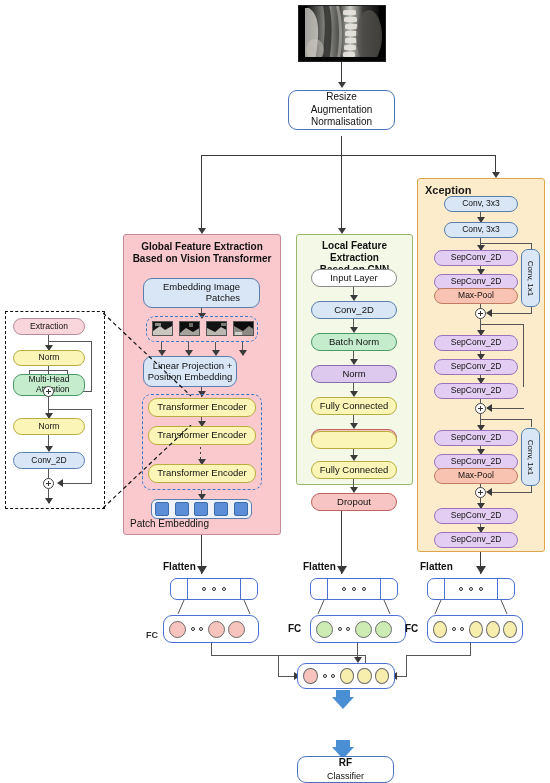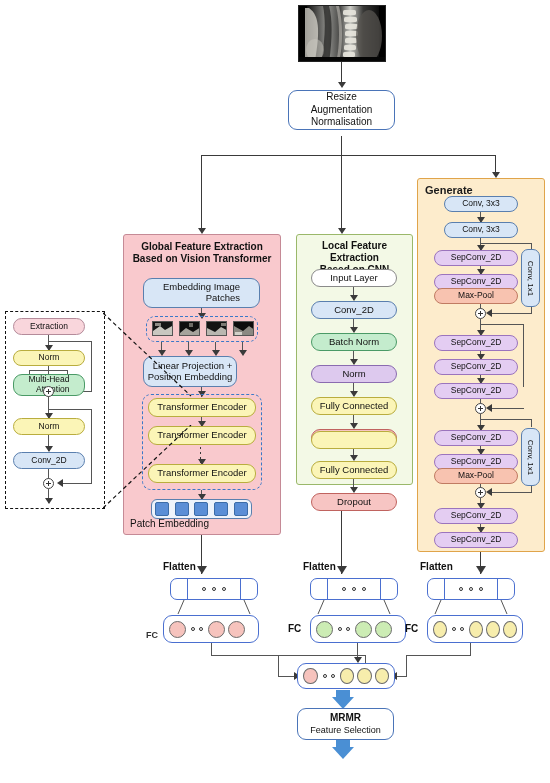--- a/index.html
+++ b/index.html
@@ -400,21 +400,21 @@
   <div class="node c-yellow rounded-lg" style="left:311px; top:461px; width:86px; height:18px;">
       <span>Fully Connected</span>
     </div>
   <div class="ln ln-v ln-thin" style="left:353px; top:479px; height:13px;"></div>
   <div class="arrow-d" style="left:350px; top:487px;"></div>
   <div class="node c-red rounded-lg" style="left:311px; top:493px; width:86px; height:18px; z-index:3;">
       <span>Dropout</span>
     </div>
 
   <div class="panel" id="panel-xcp" style="left:417px; top:178px; width:128px; height:374px;">
-    <div style="position:absolute; left:7px; top:5px; font-size:11px; font-weight:bold;">Generate</div>
+    <div style="position:absolute; left:7px; top:5px; font-size:11px; font-weight:bold;">Xception</div>
   </div>
 
   <div class="node c-blue rounded-lg sm" style="left:444px; top:196px; width:74px; height:16px;">
       <span>Conv, 3x3</span>
     </div>
   <div class="ln ln-v ln-thin" style="left:480px; top:212px; height:10px;"></div>
   <div class="arrow-d" style="left:477px; top:217px;"></div>
   <div class="node c-blue rounded-lg sm" style="left:444px; top:222px; width:74px; height:16px;">
       <span>Conv, 3x3</span>
     </div>
@@ -636,26 +636,26 @@
     <span class="neuron n-yellow" style="width:16px;height:16px;"></span>
     <span class="neuron n-yellow" style="width:16px;height:16px;"></span>
     <span class="neuron n-yellow" style="width:16px;height:16px;"></span>
   </div>
 
   <div class="fatarrow" style="left:332px; top:690px; width:22px; height:18px;">
     <div class="shaft" style="left:4px; top:0; width:14px; height:8px;"></div>
     <div class="head" style="left:0; top:7px;"></div>
   </div>
 
-  <div class="pill" style="left:297px; top:708px; width:97px; height:32px;">
-    <div>
-      <b>MRMR</b><br>
-      <span style="font-size:9px;">Feature Selection</span>
-    </div>
-  </div>
 
   <div class="fatarrow" style="left:332px; top:740px; width:22px; height:18px;">
     <div class="shaft" style="left:4px; top:0; width:14px; height:8px;"></div>
     <div class="head" style="left:0; top:7px;"></div>
   </div>
 
+  <div class="pill" style="left:297px; top:756px; width:97px; height:27px;">
+    <div>
+      <b>RF</b><br>
+      <span style="font-size:9px;">Classifier</span>
+    </div>
+  </div>
 
 </div>
 
 </body></html>

